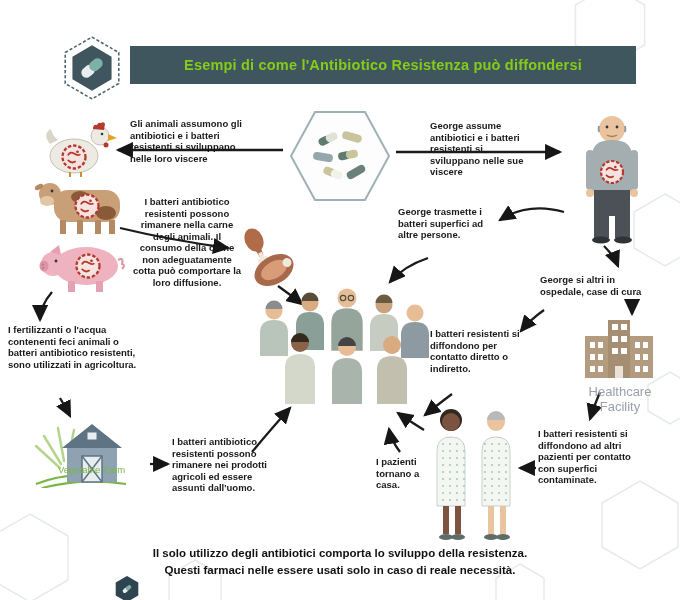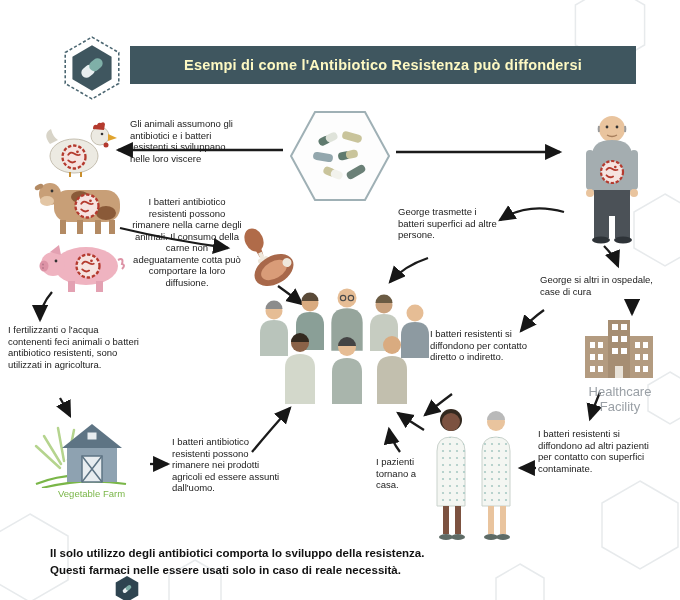--- a/index.html
+++ b/index.html
@@ -1,29 +1,29 @@
 <!DOCTYPE html>
 <html style="--header-bg: #3f565f; --bacteria-red: #b43a2e; --farm-green: #7ab648; --healthcare-label: #9aa0a6; --building-tan: #b39b80; --barn-blue: #8ea2b1; --pig-pink: #efb3c0; --cow-tan: #c89f77; --capsule-teal: #5f7a6e; --capsule-khaki: #c9c49b; --arrow-black: #1b1b1b; --hex-outline: #e7eaec;"><head>
 <meta charset="utf-8">
 <style>
   *{margin:0;padding:0;box-sizing:border-box}
   html,body{background:#ffffff}
   body{font-family:"Liberation Sans", sans-serif}
   .canvas{position:relative;width:680px;height:600px;background:#fff;overflow:hidden}
   .abs{position:absolute}
-  .txt{position:absolute;font-size:9.5px;font-weight:400;line-height:1.22;color:#1a1a1a}
+  .txt{position:absolute;font-size:9.5px;font-weight:700;line-height:1.22;color:#1a1a1a}
   .txt.center{text-align:center}
   .title-bar{position:absolute;left:130px;top:46px;width:506px;height:38px;
-    background:var(--header-bg,#3f565f);color:#fef9c3;display:flex;align-items:center;
+    background:var(--header-bg,#3f565f);color:#84cc16;display:flex;align-items:center;
     justify-content:center;font-weight:700;font-size:14.5px;letter-spacing:.2px}
   .icon{position:absolute}
   .label{position:absolute;font-weight:400}
   .farm-label{color:var(--farm-green,#7ab648);font-size:9.5px}
   .hc-label{color:var(--healthcare-label,#9aa0a6);font-size:13px;width:100px;text-align:center}
-  .footer{position:absolute;left:50px;top:545px;width:580px;
+  .footer{position:absolute;left:50px;top:545px;width:580px;text-align:center;
     font-weight:700;font-size:11.5px;color:#111;line-height:1.5}
   svg{display:block}
 </style>
 </head>
 <body>
 
 <div class="canvas">
 
   <svg width="0" height="0" style="position:absolute" aria-hidden="true">
     <defs>
@@ -192,21 +192,21 @@
       </g>
       <path d="M2,70 q32,-13 64,-6" stroke="#7ab648" stroke-width="2.2" fill="none"></path>
       <path d="M8,74 q42,-11 84,-4" stroke="#7ab648" stroke-width="2.2" fill="none"></path>
       <polygon points="28,34 58,10 88,34" fill="#5e7484"></polygon>
       <rect x="33" y="34" width="50" height="34" fill="#8ea2b1"></rect>
       <rect x="48" y="42" width="20" height="26" fill="#e8edf0" stroke="#5e7484" stroke-width="1.5"></rect>
       <path d="M48,42 L68,68 M68,42 L48,68" stroke="#5e7484" stroke-width="1.5"></path>
       <rect x="53" y="18" width="10" height="8" fill="#e8edf0" stroke="#5e7484"></rect>
     </svg>
   </div>
-  <div class="label farm-label" style="left:58px;top:488px">Vegetable Farm</div>
+  <div class="label farm-label" style="left:58px;top:464px">Vegetable Farm</div>
 
   <div class="icon" style="left:252px;top:286px">
     <svg width="185" height="118" viewBox="0 0 185 118">
       <g>
         <g transform="translate(22,16)">
             <circle cy="9" r="8.5" fill="#e6bd95"></circle>
             <path d="M-8.5,7 a8.5,8.5 0 0 1 17,0 z" fill="#8c8c8c"></path>
             <path d="M-14,54 v-23 q0,-13 14,-13 q14,0 14,13 v23 z" fill="#b9c4bb"></path>
           </g>
         <g transform="translate(58,8)">
@@ -324,20 +324,21 @@
         <ellipse cx="65" cy="131" rx="7" ry="3" fill="#5e6b66"></ellipse>
         <ellipse cx="77" cy="131" rx="7" ry="3" fill="#5e6b66"></ellipse>
       </g>
     </svg>
   </div>
 
   <div class="txt" style="left:130px;top:118px;width:118px">Gli animali assumono gli antibiotici e i batteri resistenti si sviluppano nelle loro viscere</div>
   <div class="txt" style="left:8px;top:324px;width:132px">I fertilizzanti o l'acqua contenenti feci animali o batteri antibiotico resistenti, sono utilizzati in agricoltura.</div>
   <div class="txt center" style="left:132px;top:196px;width:110px">I batteri antibiotico resistenti possono rimanere nella carne degli animali. Il consumo della carne non adeguatamente cotta può comportare la loro diffusione.</div>
   <div class="txt" style="left:172px;top:436px;width:110px">I batteri antibiotico resistenti possono rimanere nei prodotti agricoli ed essere assunti dall'uomo.</div>
+  <div class="txt" style="left:430px;top:120px;width:102px">George assume antibiotici e i batteri resistenti si sviluppano nelle sue viscere</div>
   <div class="txt" style="left:398px;top:206px;width:104px">George trasmette i batteri superfici ad altre persone.</div>
   <div class="txt" style="left:540px;top:274px;width:115px">George si altri in ospedale, case di cura</div>
   <div class="txt" style="left:430px;top:328px;width:102px">I batteri resistenti si diffondono per contatto diretto o indiretto.</div>
   <div class="txt" style="left:538px;top:428px;width:112px">I batteri resistenti si diffondono ad altri pazienti per contatto con superfici contaminate.</div>
   <div class="txt" style="left:376px;top:456px;width:62px">I pazienti tornano a casa.</div>
 
   <div class="footer">
     <div>Il solo utilizzo degli antibiotici comporta lo sviluppo della resistenza.</div>
     <div>Questi farmaci nelle essere usati solo in caso di reale necessità.</div>
   </div>

